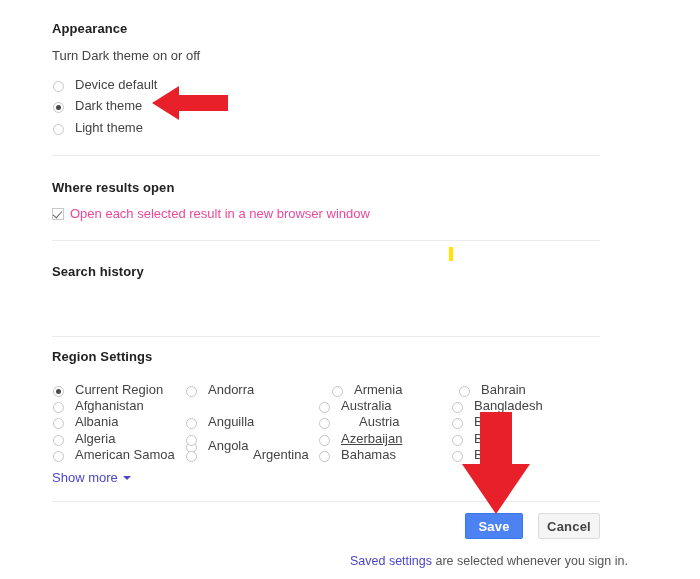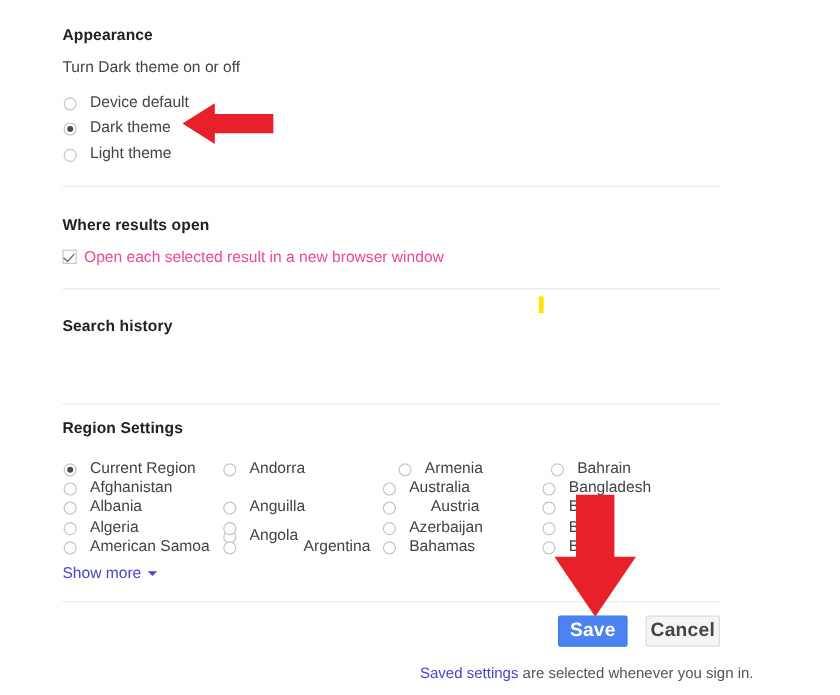--- a/index.html
+++ b/index.html
@@ -116,21 +116,21 @@
     font-size: 13px;
     color: #ec4899;
     white-space: nowrap;
   }
 
   
   .btn {
     position: absolute;
     height: 26px;
     border-radius: 2px;
-    font-size: 16px;
+    font-size: 13px;
     font-weight: bold;
     display: flex;
     align-items: center;
     justify-content: center;
     box-sizing: border-box;
     cursor: pointer;
     letter-spacing: 0.2px;
   }
   .btn-primary {
     background: #4d82f3;
@@ -263,21 +263,21 @@
     <span class="radio-label">Armenia</span>
   </div>
   <div class="radio-row" style="left:319px; top:396px;">
     <span class="radio"></span>
     <span class="radio-label">Australia</span>
   </div>
   <div class="radio-row" style="left:319px; top:412px;gap:18px;">
     <span class="radio"></span>
     <span class="radio-label">Austria</span>
   </div>
-  <div class="radio-row" style="left:319px; top:429px;">
+  <div class="radio-row" style="left:319px; top:429px;text-decoration:underline;">
     <span class="radio"></span>
     <span class="radio-label">Azerbaijan</span>
   </div>
   <div class="radio-row" style="left:319px; top:445px;">
     <span class="radio"></span>
     <span class="radio-label">Bahamas</span>
   </div>
 
   <div class="radio-row" style="left:459px; top:380px;">
     <span class="radio"></span>

